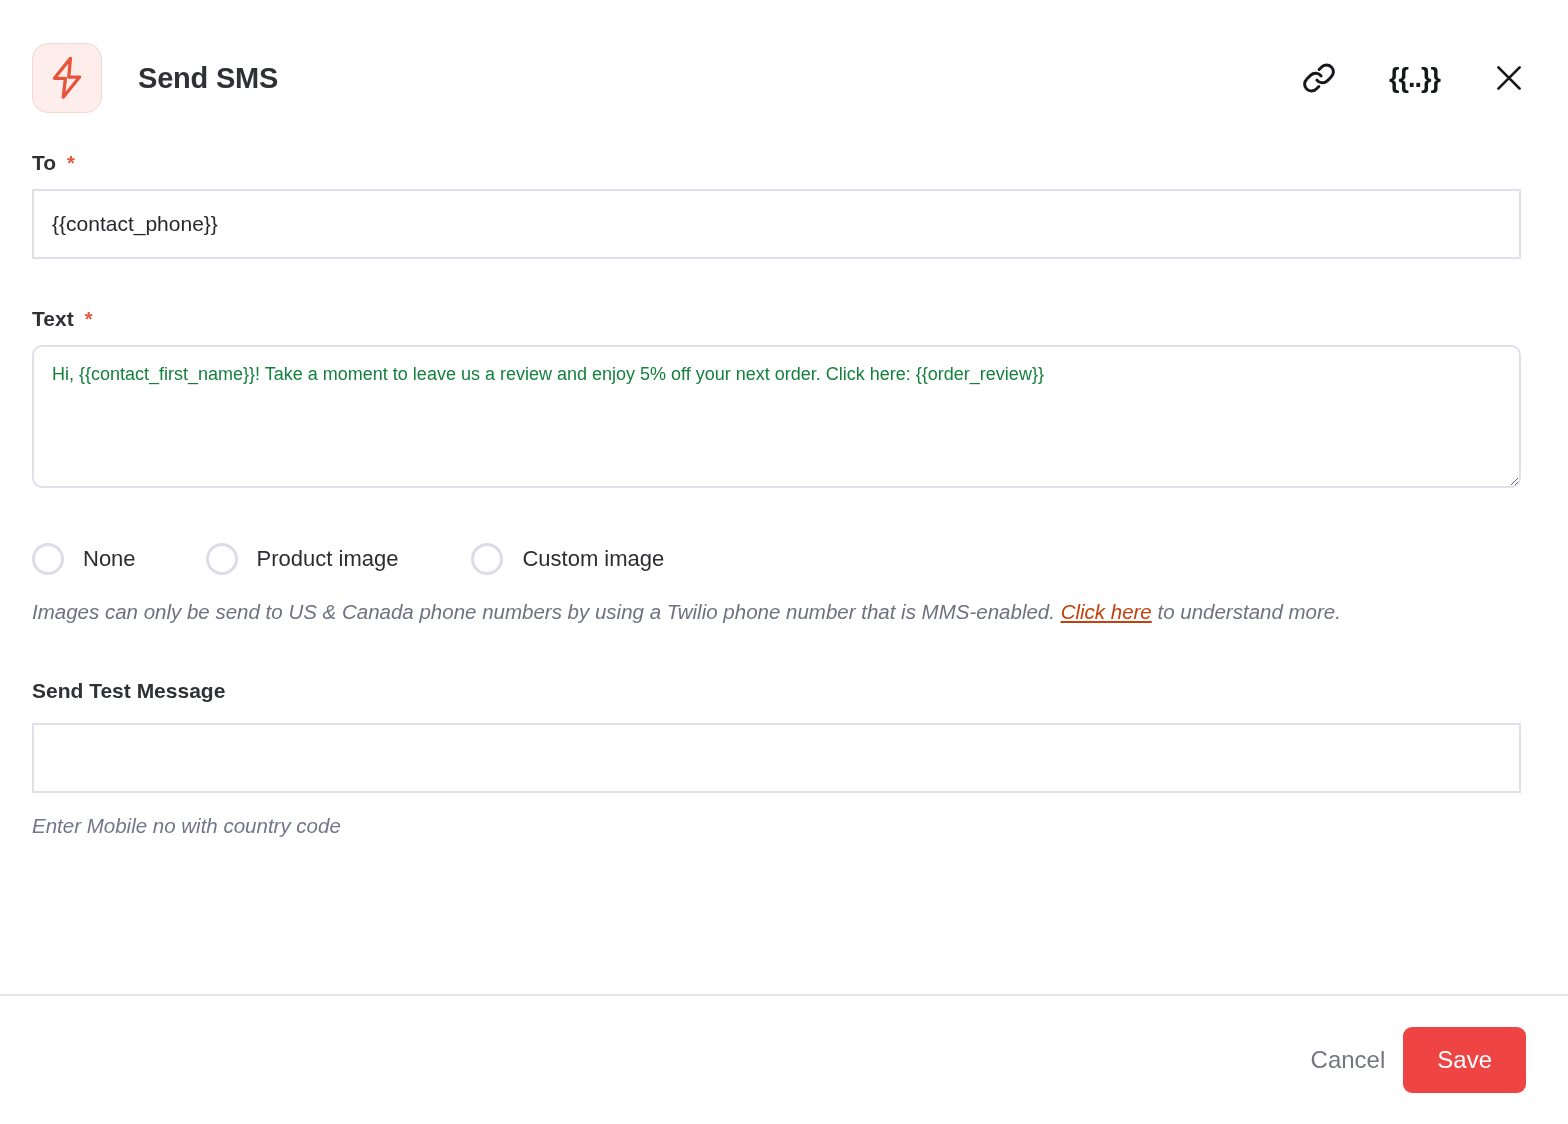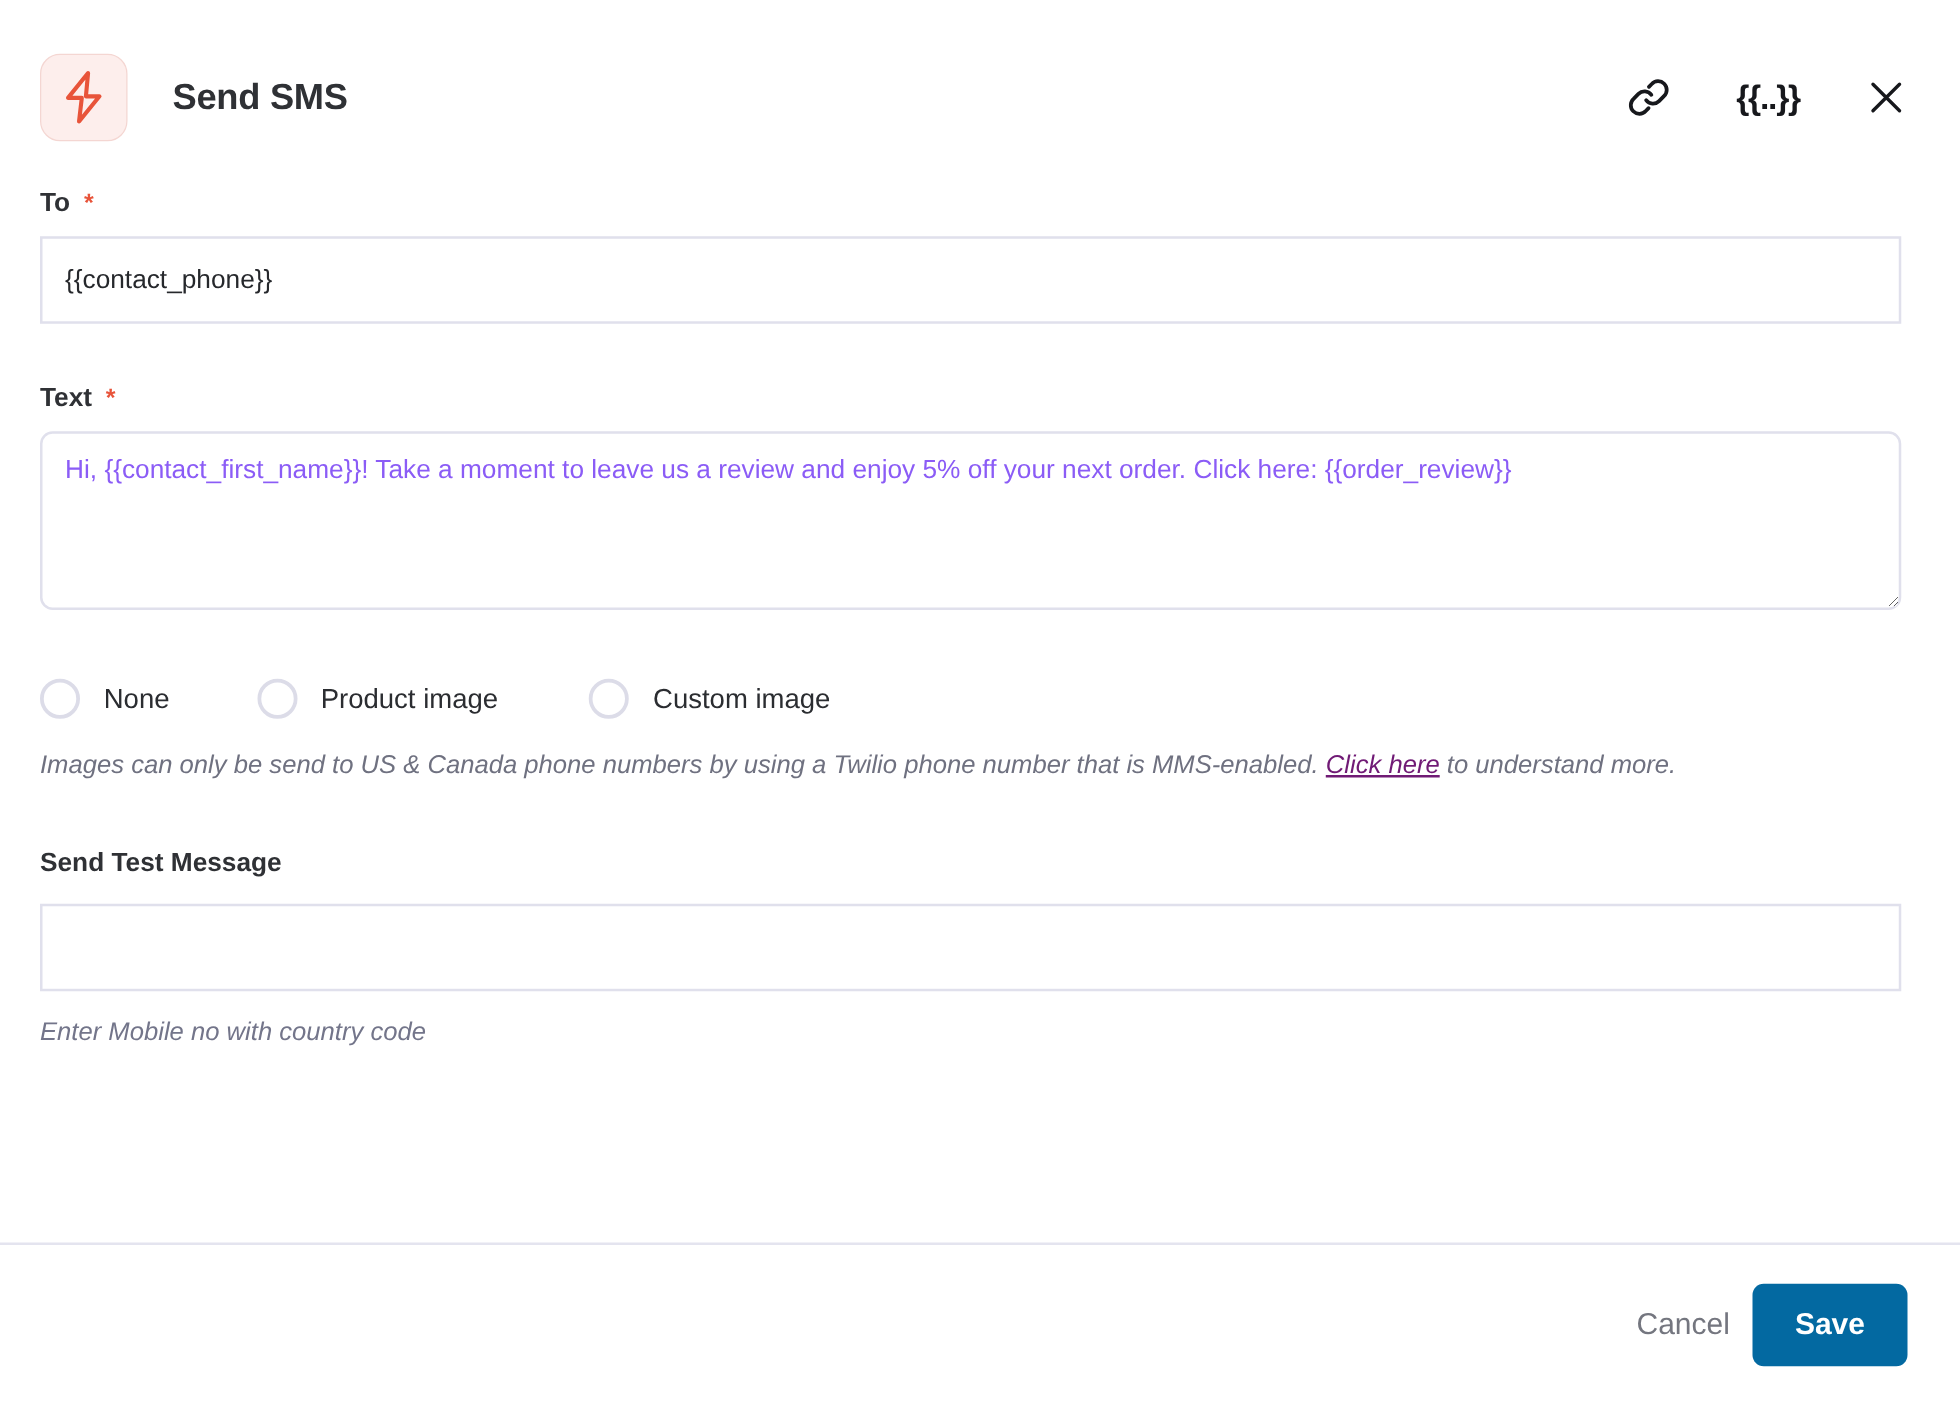--- a/index.html
+++ b/index.html
@@ -108,23 +108,23 @@
 
   .text-area {
     display: block;
     width: 1489px;
     height: 143px;
     border: 2px solid #e0e0ec;
     border-radius: 10px;
     background: #ffffff;
     padding: 14px 18px;
     font-family: "Liberation Sans", sans-serif;
-    font-size: 21px;
+    font-size: 18px;
     line-height: 1.46;
-    color: #8b5cf6;
+    color: #15803d;
     outline: none;
     resize: vertical;
   }
 
   .section { margin: 0; }
   .gap-to   { padding-top: 23px; }
   .gap-text { padding-top: 48px; }
   .gap-img  { padding-top: 55px; }
   .gap-test { padding-top: 53px; }
 
@@ -164,21 +164,21 @@
 
   .helper {
     font-size: 20.5px;
     font-style: italic;
     color: #6f7180;
     line-height: 1.42;
     margin: 22px 0 0 0;
     max-width: 1500px;
   }
   .helper a {
-    color: #701a75;
+    color: #c2410c;
     text-decoration: underline;
     font-style: italic;
   }
   .helper-test {
     font-size: 20.5px;
     font-style: italic;
     color: #73758a;
     margin: 21px 0 0 0;
   }
 
@@ -201,26 +201,26 @@
   .btn-cancel {
     background: none;
     border: none;
     font-family: "Liberation Sans", sans-serif;
     font-size: 24px;
     color: #74767f;
     cursor: pointer;
     padding: 12px 18px;
   }
   .btn-save {
-    background: #0369a1;
+    background: #ef4444;
     border: none;
     border-radius: 9px;
     font-family: "Liberation Sans", sans-serif;
     font-size: 24px;
-    font-weight: bold;
+    font-weight: normal;
     color: #ffffff;
     cursor: pointer;
     padding: 16px 34px;
     height: 66px;
     min-width: 120px;
   }
 </style>
 </head>
 <body>
 

